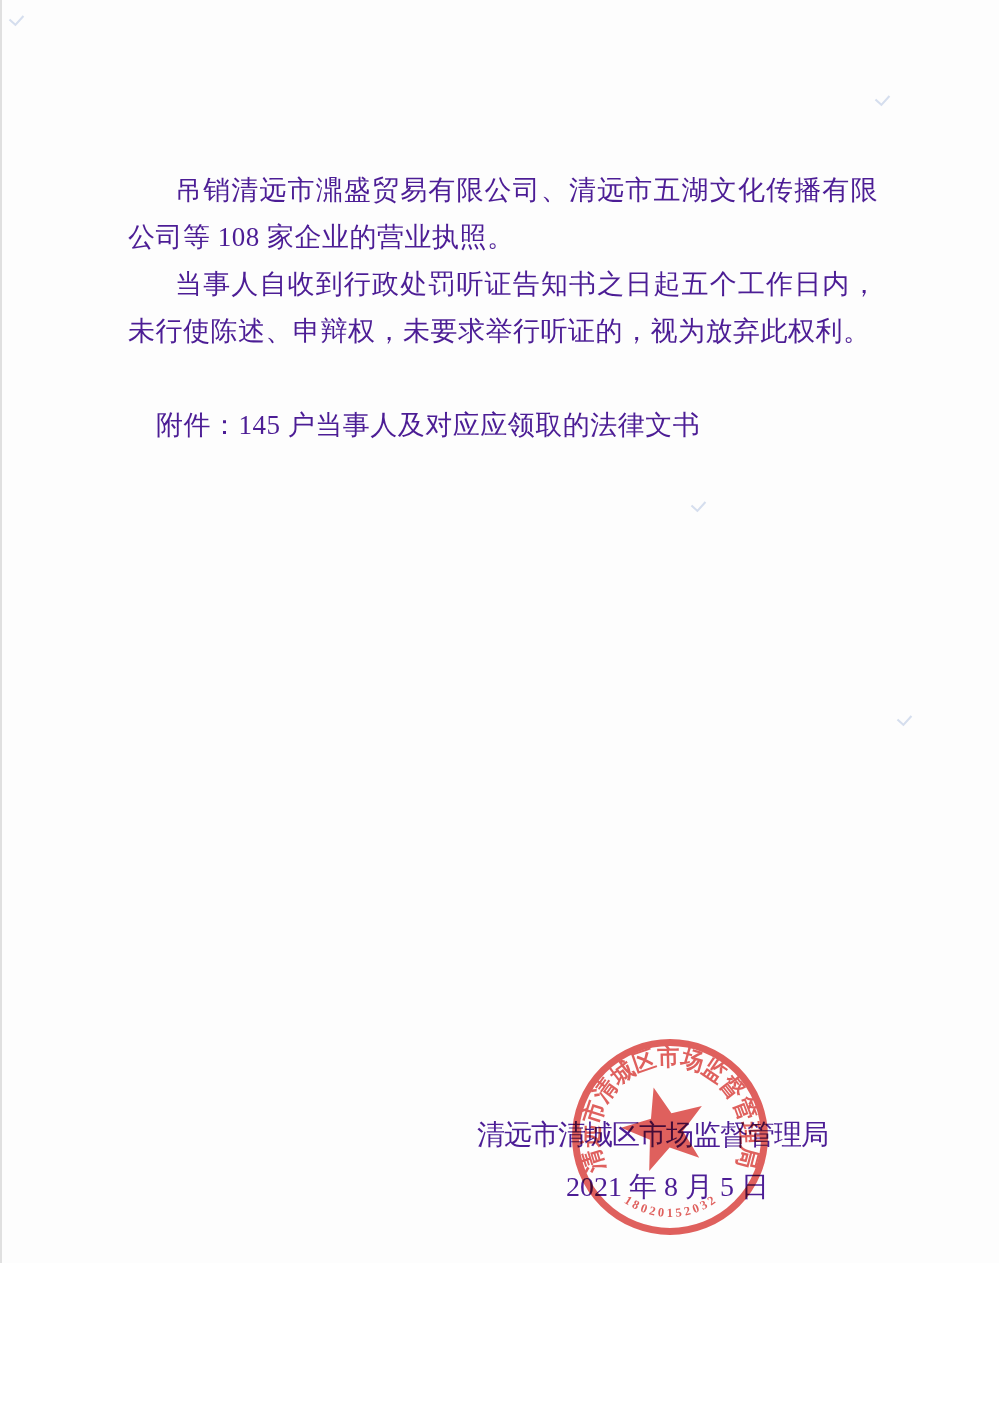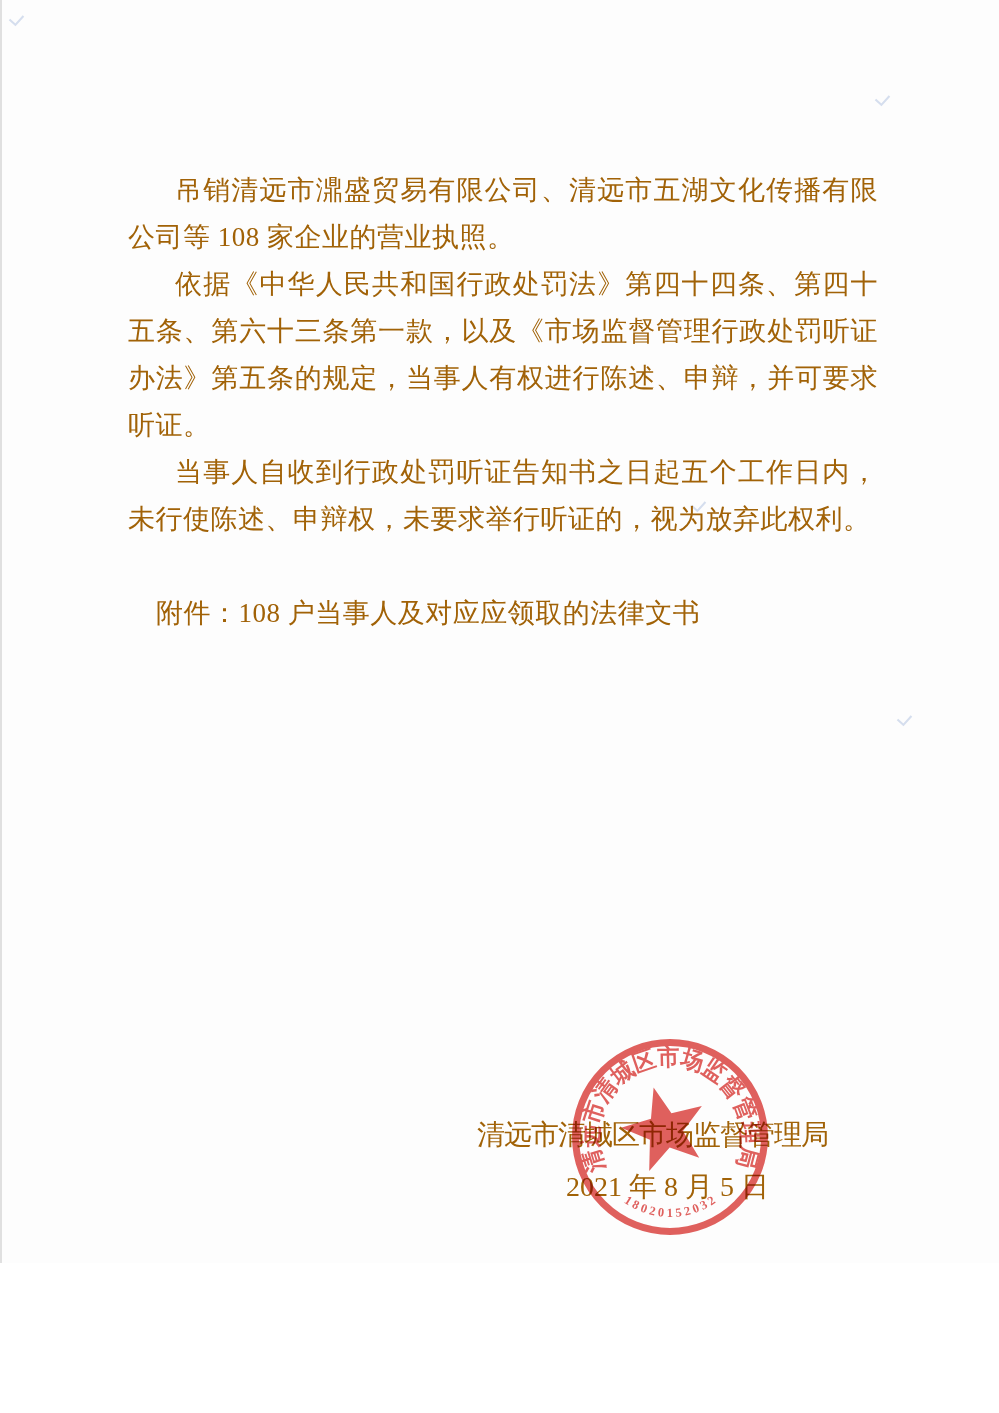--- a/index.html
+++ b/index.html
@@ -3,21 +3,21 @@
 <meta charset="utf-8">
 <style>
   html, body { margin: 0; padding: 0; background: #ffffff; }
   .paper {
     position: relative;
     width: 999px;
     height: 1263px;
     background: #fdfdfd;
     overflow: hidden;
     font-family: "Liberation Serif", "DejaVu Serif", serif;
-    color: #a16207;
+    color: #4c1d95;
   }
   
   .scan-edge {
     position: absolute; left: 0; top: 0; width: 2px; height: 100%;
     background: #c9c9c9; opacity: .55;
   }
   .corner-mark {
     position: absolute; left: 0; top: 1401px; width: 7px; height: 12px;
     background: #6a6a6a; opacity: .7;
   }
@@ -59,23 +59,22 @@
   <div class="scan-edge"></div>
   <div class="corner-mark"></div>
   <div class="speck" style="left:10px; top:14px;"></div>
   <div class="speck" style="left:876px; top:94px;"></div>
   <div class="speck" style="left:692px; top:500px;"></div>
   <div class="speck" style="left:898px; top:714px;"></div>
   <div class="speck" style="left:934px; top:1284px;"></div>
 
   <div class="doc">
     <p>吊销清远市濎盛贸易有限公司、清远市五湖文化传播有限公司等 108 家企业的营业执照。</p>
-    <p>依据《中华人民共和国行政处罚法》第四十四条、第四十五条、第六十三条第一款，以及《市场监督管理行政处罚听证办法》第五条的规定，当事人有权进行陈述、申辩，并可要求听证。</p>
     <p>当事人自收到行政处罚听证告知书之日起五个工作日内，未行使陈述、申辩权，未要求举行听证的，视为放弃此权利。</p>
-    <p class="attachment">附件：108 户当事人及对应应领取的法律文书</p>
+    <p class="attachment">附件：145 户当事人及对应应领取的法律文书</p>
   </div>
 
   <div class="issuer">清远市清城区市场监督管理局</div>
   <div class="dateline">2021 年 8 月 5 日</div>
 
   <svg class="stamp" viewBox="0 0 210 210">
     <defs>
       <path id="arcName" d="M 40.3 136.6 A 72 72 0 1 1 169.7 136.6" fill="none"></path>
       <path id="arcNum" d="M 56.9 168.9 A 80 80 0 0 0 153.1 168.9" fill="none"></path>
     </defs>

